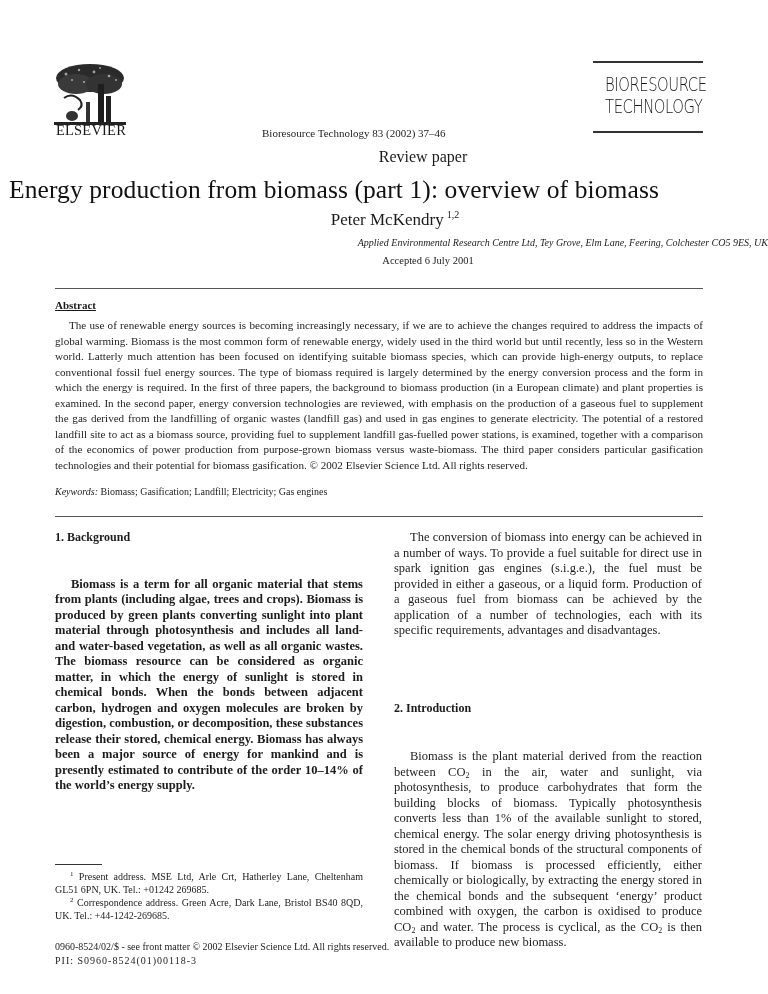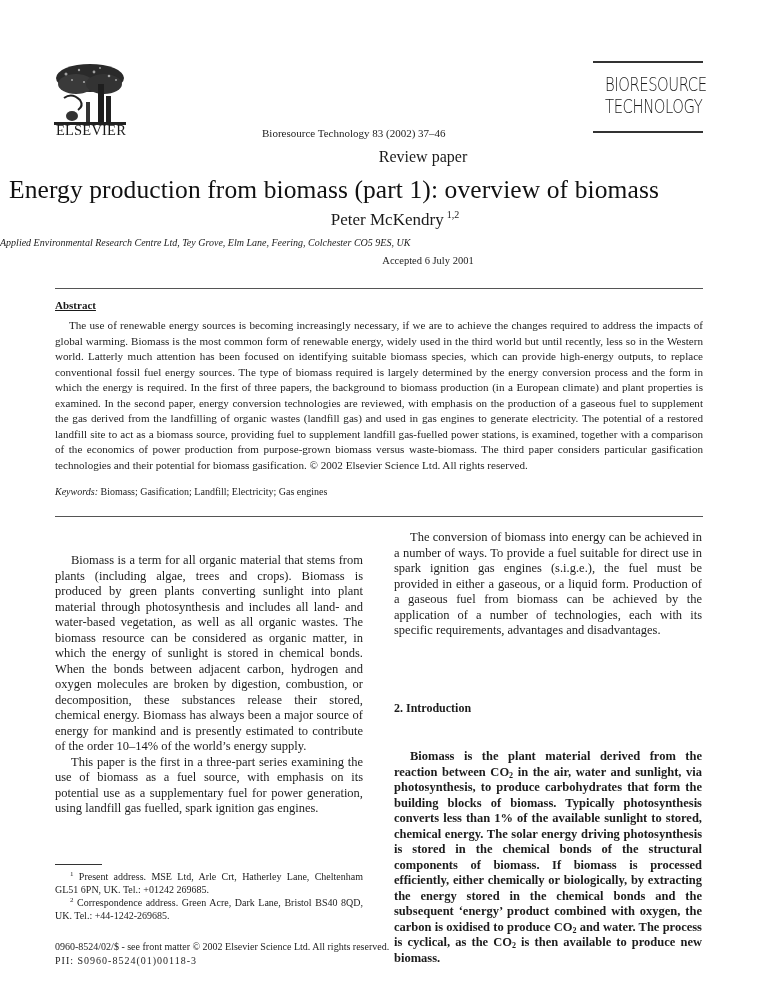--- a/index.html
+++ b/index.html
@@ -28,43 +28,43 @@
   #journal-logo .l1 { top: 14px; }
   #journal-logo .l2 { top: 36px; }
 
   #paper-type { left: 0; width: 768px; top: 148px; text-align: center; font-size: 16px; color: #1a1a1a; padding-left: 39px; }
 
   #title { left: 0; width: 668px; top: 175px; text-align: center; font-size: 25.5px; color: #111; letter-spacing: 0.1px; }
 
   #author { left: 0; width: 768px; top: 209px; text-align: center; font-size: 17px; color: #1a1a1a; padding-left: 11px; }
   #author sup { font-size: 10px; vertical-align: 7px; margin-left: 3px; }
 
-  #affiliation { left: 0; width: 768px; top: 237px; text-align: left; font-size: 10px; font-style: italic; color: #222; }
+  #affiliation { left: 0; width: 768px; top: 237px; text-align: right; font-size: 10px; font-style: italic; color: #222; }
   #accepted { left: 0; width: 768px; top: 255px; text-align: center; font-size: 10.5px; color: #222; padding-left: 44px; }
 
   .hrule { position: absolute; left: 55px; width: 648px; height: 1px; background: #555; }
   #rule-top { top: 288px; }
   #rule-bottom { top: 516px; }
 
   #abstract-heading { left: 55px; top: 299px; font-size: 11px; font-weight: bold; text-decoration: underline; }
   #abstract-body { left: 55px; top: 318px; width: 648px; font-size: 11.1px; line-height: 15.5px;
     text-align: justify; text-indent: 14px; color: #1c1c1c; }
 
   #keywords { left: 55px; top: 486px; font-size: 10px; color: #222; }
   #keywords .kw-label { font-style: italic; }
 
   .col { position: absolute; width: 308px; font-size: 12.5px; line-height: 15.5px; text-align: justify; color: #1c1c1c; }
   #col-left { left: 55px; top: 530px; }
   #col-right { left: 394px; top: 530px; }
   .sec-head { font-weight: bold; font-size: 12px; margin: 0; }
   .para { margin: 0; text-indent: 16px; }
-  #bg-para1 { margin-top: 23px; }
+  #bg-para1 { margin-top: 31px; font-weight: bold; }
   #conv-para { margin-top: 0; }
   #intro-head { margin-top: 62px; }
-  #intro-para { margin-top: 33px; font-weight: bold; }
+  #intro-para { margin-top: 33px; }
   sub { font-size: 8px; vertical-align: -2px; line-height: 0; }
 
   #fn-rule { left: 55px; top: 864px; width: 47px; height: 1px; background: #333; }
   .footnote { position: absolute; left: 55px; width: 308px; font-size: 10px; line-height: 13px; text-align: justify; text-indent: 15px; color: #222; }
   .footnote sup { font-size: 7px; vertical-align: 4px; }
   #fn1 { top: 868px; }
   #fn2 { top: 894px; }
 
   #bottom-line1 { left: 55px; top: 941px; font-size: 10px; color: #222; }
   #bottom-line2 { left: 55px; top: 955px; font-size: 10px; color: #222; letter-spacing: 1px; }
@@ -118,22 +118,22 @@
 <div class="hrule" id="rule-top"></div>
 
 <div class="abs" id="abstract-heading">Abstract</div>
 <div class="abs" id="abstract-body">The use of renewable energy sources is becoming increasingly necessary, if we are to achieve the changes required to address the impacts of global warming. Biomass is the most common form of renewable energy, widely used in the third world but until recently, less so in the Western world. Latterly much attention has been focused on identifying suitable biomass species, which can provide high-energy outputs, to replace conventional fossil fuel energy sources. The type of biomass required is largely determined by the energy conversion process and the form in which the energy is required. In the first of three papers, the background to biomass production (in a European climate) and plant properties is examined. In the second paper, energy conversion technologies are reviewed, with emphasis on the production of a gaseous fuel to supplement the gas derived from the landfilling of organic wastes (landfill gas) and used in gas engines to generate electricity. The potential of a restored landfill site to act as a biomass source, providing fuel to supplement landfill gas-fuelled power stations, is examined, together with a comparison of the economics of power production from purpose-grown biomass versus waste-biomass. The third paper considers particular gasification technologies and their potential for biomass gasification. © 2002 Elsevier Science Ltd. All rights reserved.</div>
 
 <div class="abs" id="keywords"><span class="kw-label">Keywords:</span> <span>Biomass; Gasification; Landfill; Electricity; Gas engines</span></div>
 
 <div class="hrule" id="rule-bottom"></div>
 
 <div class="col" id="col-left">
+  <p class="sec-head">1. Background</p>
   <p class="para" id="bg-para1">Biomass is a term for all organic material that stems from plants (including algae, trees and crops). Biomass is produced by green plants converting sunlight into plant material through photosynthesis and includes all land- and water-based vegetation, as well as all organic wastes. The biomass resource can be considered as organic matter, in which the energy of sunlight is stored in chemical bonds. When the bonds between adjacent carbon, hydrogen and oxygen molecules are broken by digestion, combustion, or decomposition, these substances release their stored, chemical energy. Biomass has always been a major source of energy for mankind and is presently estimated to contribute of the order 10–14% of the world’s energy supply.</p>
-  <p class="para">This paper is the first in a three-part series examining the use of biomass as a fuel source, with emphasis on its potential use as a supplementary fuel for power generation, using landfill gas fuelled, spark ignition gas engines.</p>
 </div>
 
 <div class="col" id="col-right">
   <p class="para" id="conv-para">The conversion of biomass into energy can be achieved in a number of ways. To provide a fuel suitable for direct use in spark ignition gas engines (s.i.g.e.), the fuel must be provided in either a gaseous, or a liquid form. Production of a gaseous fuel from biomass can be achieved by the application of a number of technologies, each with its specific requirements, advantages and disadvantages.</p>
   <p class="sec-head" id="intro-head">2. Introduction</p>
   <p class="para" id="intro-para"><span>Biomass is the plant material derived from the reaction between CO</span><sub>2</sub><span> in the air, water and sunlight, via photosynthesis, to produce carbohydrates that form the building blocks of biomass. Typically photosynthesis converts less than 1% of the available sunlight to stored, chemical energy. The solar energy driving photosynthesis is stored in the chemical bonds of the structural components of biomass. If biomass is processed efficiently, either chemically or biologically, by extracting the energy stored in the chemical bonds and the subsequent ‘energy’ product combined with oxygen, the carbon is oxidised to produce CO</span><sub>2</sub><span> and water. The process is cyclical, as the CO</span><sub>2</sub><span> is then available to produce new biomass.</span></p>
 </div>
 
 <div class="abs" id="fn-rule"></div>
 <div class="footnote" id="fn1"><sup>1</sup> <span>Present address. MSE Ltd, Arle Crt, Hatherley Lane, Cheltenham GL51 6PN, UK. Tel.: +01242 269685.</span></div>

